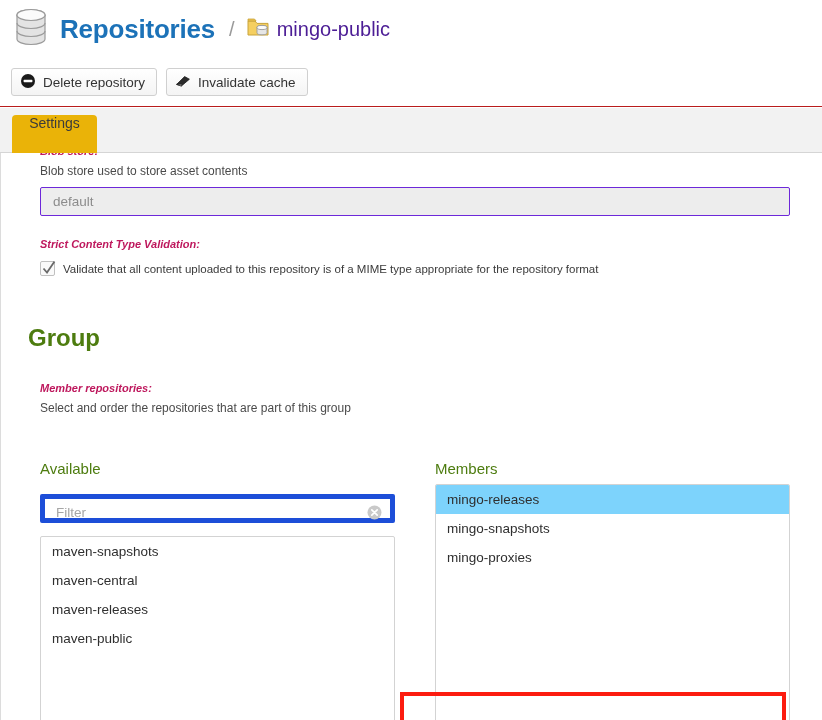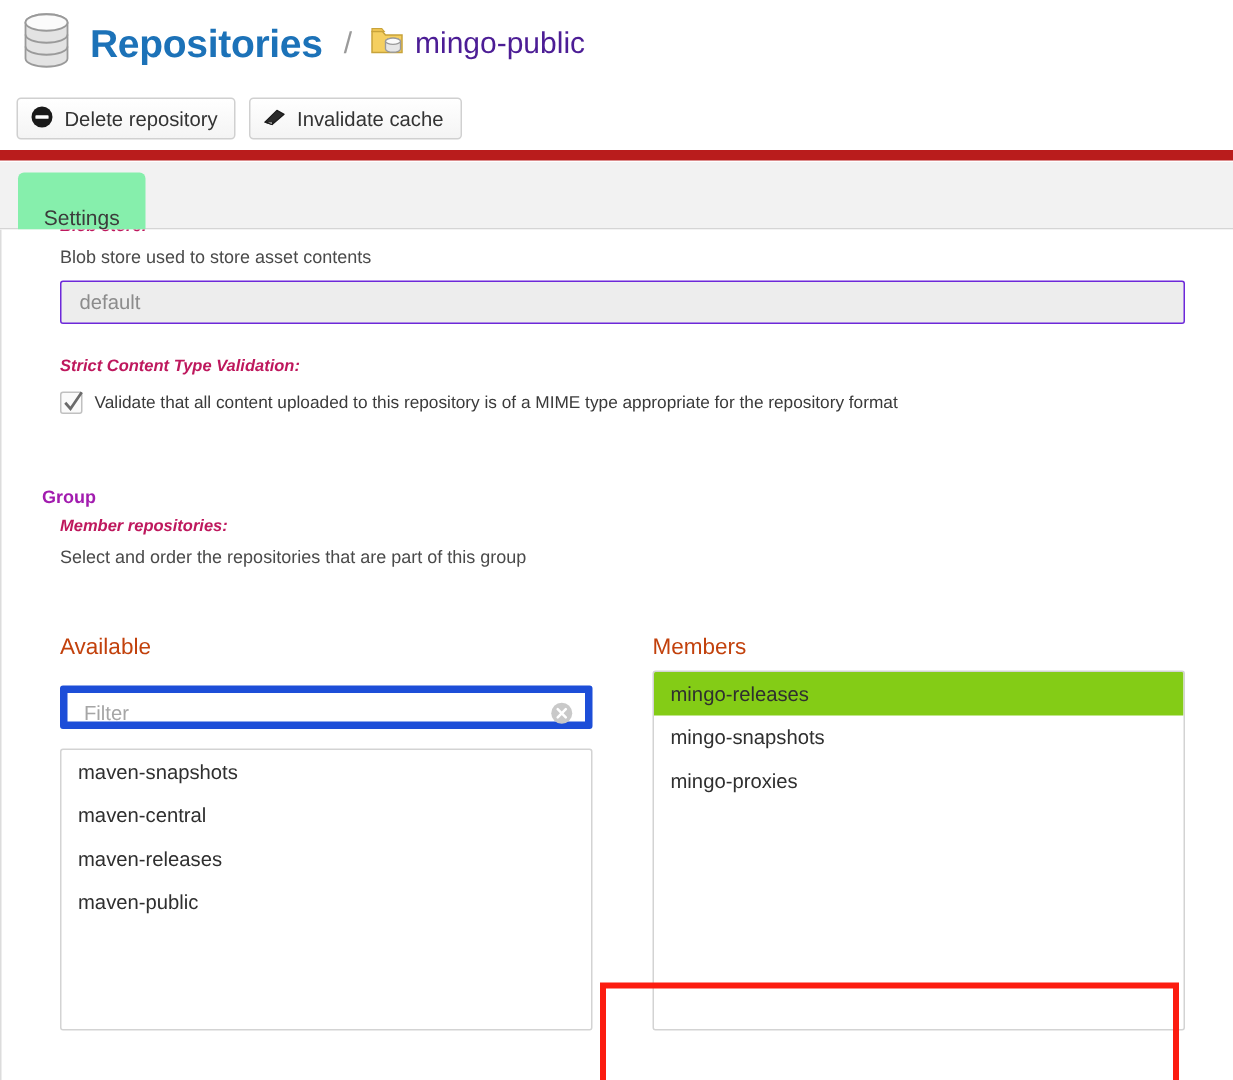--- a/index.html
+++ b/index.html
@@ -43,21 +43,21 @@
     font-size: 20px;
     color: #4c1d95;
     white-space: nowrap;
   }
 
   
   .toolbar {
     position: absolute;
     left: 0; top: 58px;
     width: 822px; height: 49px;
-    border-bottom: 7px solid #b91c1c;
+    border-bottom: 1px solid #b91c1c;
     display: flex;
     align-items: center;
     padding-left: 11px;
     background: #ffffff;
   }
   .tb-btn {
     height: 28px;
     display: inline-flex;
     align-items: center;
     padding: 0 11px 0 8px;
@@ -79,25 +79,25 @@
     width: 822px; height: 45px;
     background: #f2f2f2;
     border-bottom: 1px solid #d5d5d5;
   }
   .tab {
     position: absolute;
     left: 12px; top: 7px;
     height: 38px;
     min-width: 85px;
     padding: 0 16px;
-    background: #86efac;
+    background: #eab308;
     border-top-left-radius: 4px;
     border-top-right-radius: 4px;
     display: flex;
-    align-items: flex-end;
+    align-items: flex-start;
     justify-content: center;
     font-size: 14px;
     color: #3b3b3b;
     cursor: pointer;
   }
 
   
   .content {
     position: absolute;
     left: 0; top: 153px;
@@ -154,52 +154,52 @@
     border-radius: 2px;
     flex: none;
     position: relative;
     margin-right: 8px;
     cursor: pointer;
   }
   .chk-box svg { position: absolute; left: 1px; top: -2px; }
   .chk-text { font-size: 11.5px; color: #3a3a3a; }
 
   .group-h {
-    font-size: 12px;
+    font-size: 24px;
     font-weight: bold;
-    color: #a21caf;
+    color: #4d7c0f;
     margin: 48px 0 0 28px;
   }
 
   
   .dual {
     position: relative;
     margin-top: 22px;
     height: 330px;
   }
   .col-head {
     font-size: 15px;
-    color: #c2410c;
+    color: #4d7c0f;
   }
   .list-box {
     border: 1px solid #d3d3d3;
     background: #ffffff;
     border-radius: 2px;
     overflow: hidden;
   }
   .list-item {
     height: 29px;
     display: flex;
     align-items: center;
     padding-left: 11px;
     font-size: 13.5px;
     color: #2f2f2f;
     cursor: pointer;
   }
-  .list-item.sel { background: #84cc16; text-align: right; }
+  .list-item.sel { background: #7dd3fc; text-align: right; }
 
   .filter-wrap {
     position: absolute;
     left: 40px; top: 57px;
     width: 355px; height: 29px;
     border: 5px solid #1d4ed8;
     background: #ffffff;
     border-radius: 2px;
   }
   .filter-wrap input {
@@ -302,21 +302,21 @@
         <span class="chk-box">
           <svg width="14" height="18" viewBox="0 0 14 18">
             <path d="M1.5 8.5 L5 12.5 L12.5 1.5" fill="none" stroke="#6a6a6a" stroke-width="1.8"></path>
           </svg>
         </span>
         <span class="chk-text">Validate that all content uploaded to this repository is of a MIME type appropriate for the repository format</span>
       </div>
 
       <div class="group-h">Group</div>
 
-      <div class="fld-label" style="margin-top:7px;">Member repositories:</div>
+      <div class="fld-label" style="margin-top:30px;">Member repositories:</div>
       <div class="fld-desc">Select and order the repositories that are part of this group</div>
 
       <div class="dual">
 
         <div class="col-head" style="position:absolute;left:40px;top:23px;">Available</div>
 
         <div class="filter-wrap">
           <input type="text" placeholder="Filter" style="">
           <span class="clear-ico">
             <svg width="15" height="15" viewBox="0 0 15 15">

